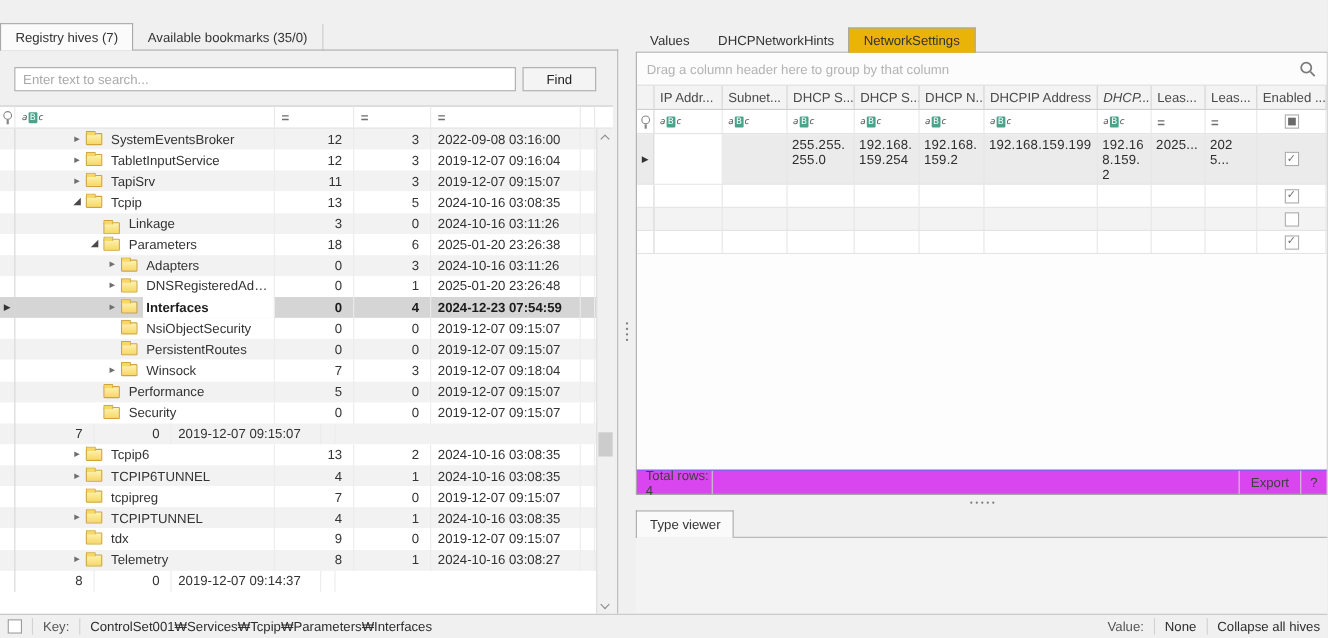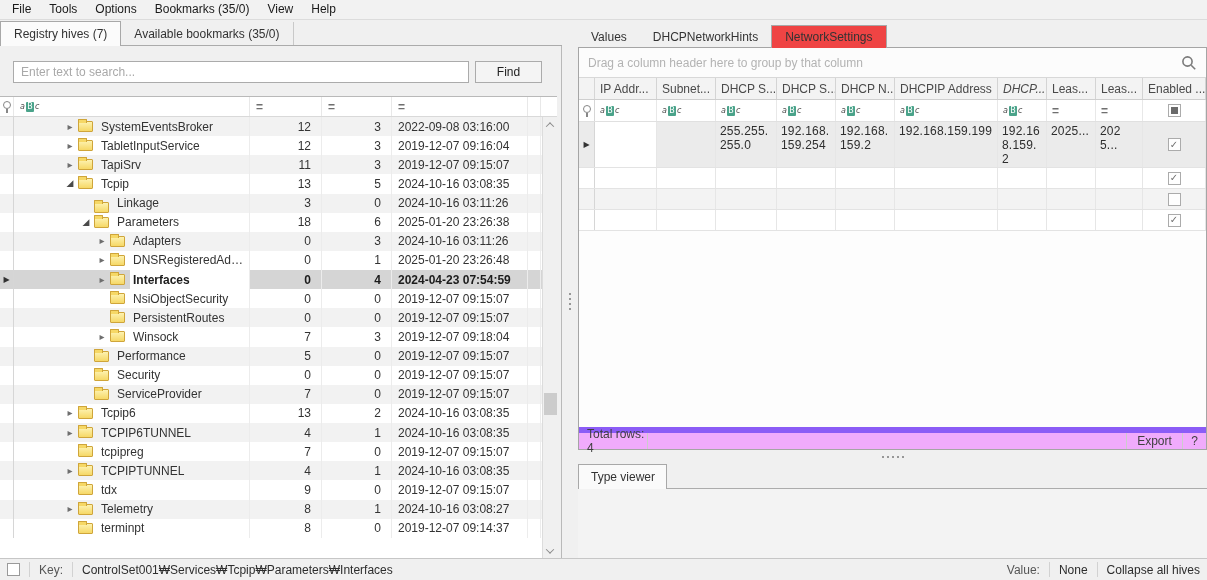--- a/index.html
+++ b/index.html
@@ -12,21 +12,21 @@
 
 
 .tabstrip{position:absolute;display:flex;align-items:flex-end}
 .tabs-left{top:21px;left:0;width:562px;height:25px}
 .tabs-right{top:25px;left:578px;height:23px}
 .tab{position:relative;padding:0 13px;display:flex;align-items:center;color:#333;white-space:nowrap}
 .tabs-left .tab{height:24px}
 .tabs-left .tab.active{height:25px;background:#fbfbfb;border:1px solid #a8a8a8;border-bottom:none;z-index:3}
 .tabs-left .tab.inactive{border-right:1px solid #c9c9c9}
 .tabs-right .tab{height:22px}
-.tabs-right .tab.active{height:23px;background:#ef4444;border:1px solid #a8a8a8;border-bottom:none;z-index:3}
+.tabs-right .tab.active{height:23px;background:#eab308;border:1px solid #a8a8a8;border-bottom:none;z-index:3}
 .tabline-left{position:absolute;top:45px;left:0;width:562px;height:1px;background:#ababab;z-index:1}
 .left-edge{position:absolute;left:561px;top:45px;width:1px;height:513px;background:#b9b9b9}
 
 
 .search-input{position:absolute;left:13px;top:61px;width:456px;height:22px;border:1px solid #ababab;background:#fff;padding:0 7px;font-family:"Liberation Sans",sans-serif;font-size:12px;color:#333}
 .search-input::placeholder{color:#a9a9a9}
 .find-btn{position:absolute;left:475px;top:61px;width:67px;height:22px;border:1px solid #ababab;background:#f4f4f4;font-family:"Liberation Sans",sans-serif;font-size:12px;color:#222}
 
 
 .tree-grid{position:absolute;left:0;top:96px;width:557px;height:462px;border-top:1px solid #b9b9b9;background:#fff}
@@ -86,21 +86,21 @@
 .g-row.short{height:21px}
 .g-row.alt{background:#f3f3f3}
 .g-row.sel{background:#ebebeb}
 .g-cell{border-right:1px solid #e6e6e6;padding:2px 4px;line-height:14px;letter-spacing:0.2px;word-break:break-all;overflow:hidden;color:#2e2e2e;height:100%}
 .g-cell.focused{background:#fff}
 .g-cell.cbcell{display:flex;align-items:center;justify-content:center;padding:0}
 .g-ind{width:16px;flex:none;border-right:1px solid #d6d6d6;display:flex;align-items:center;justify-content:center;height:100%}
 .cb{width:13px;height:13px;border:1px solid #ababab;background:#fefefe;display:flex;align-items:center;justify-content:center;font-family:"DejaVu Sans",sans-serif;font-size:10px;line-height:1;color:#6f6f6f;flex:none}
 .cb.ind-state::after{content:"";width:7px;height:7px;background:#6a6a6a}
 .grid-empty{flex:1;background:#fdfdfd}
-.grid-status{height:22px;flex:none;background:#f0abfc;border-top:6px solid #8b5cf6;display:flex;align-items:center;color:#3f3f3f}
+.grid-status{height:22px;flex:none;background:#d946ef;border-top:1px solid #8b5cf6;display:flex;align-items:center;color:#3f3f3f}
 .gs-total{width:69px;padding-left:8px;border-right:1px solid #cccccc;height:100%;display:flex;align-items:center}
 .gs-spacer{flex:1}
 .gs-export{width:56px;border-left:1px solid #cccccc;height:100%;display:flex;align-items:center;justify-content:center}
 .gs-help{width:24px;border-left:1px solid #cccccc;height:100%;display:flex;align-items:center;justify-content:center}
 
 
 .h-splitter{position:absolute;left:578px;top:450px;width:629px;height:14px;display:flex;align-items:center;justify-content:center;gap:3px}
 .type-tab{position:absolute;left:578px;top:464px;width:89px;height:25px;background:#fafafa;border:1px solid #a8a8a8;border-bottom:none;z-index:3;display:flex;align-items:center;padding-left:12px;color:#333}
 .type-line{position:absolute;left:578px;top:488px;width:629px;height:1px;background:#acacac}
 .type-body{position:absolute;left:578px;top:489px;width:629px;height:69px;background:#f3f3f3}
@@ -111,28 +111,20 @@
 .sb-cb{width:13px;height:13px;border:1px solid #9a9a9a;background:#fff;flex:none}
 .sb-label{color:#555}
 .sb-value{color:#2d2d2d}
 .sb-right{margin-left:auto;display:flex;align-items:center;gap:9px}
 </style>
 </head>
 <body>
 
 <div class="app">
 
-  <div class="menubar" id="menubar">
-      <div class="menu-item">File</div>
-      <div class="menu-item">Tools</div>
-      <div class="menu-item">Options</div>
-      <div class="menu-item">Bookmarks (35/0)</div>
-      <div class="menu-item">View</div>
-      <div class="menu-item">Help</div>
-    </div>
 
   <div class="tabstrip tabs-left" id="left-tabs">
       <div class="tab active">Registry hives (7)</div>
       <div class="tab inactive">Available bookmarks (35/0)</div>
     </div>
   <div class="tabline-left"></div>
   <div class="left-edge"></div>
 
   <input class="search-input" placeholder="Enter text to search..." style="">
   <button class="find-btn">Find</button>
@@ -279,21 +271,21 @@
           </div>
           <div class="tg-cell" style="width: 236px; padding-left: 82px;">
             <span class="exp collapsed">▸</span>
             <span class="folder"></span>
             <span class="name-fill">
               <span class="name-text">Interfaces</span>
             </span>
           </div>
           <div class="tg-cell num" style="width: 72px;">0</div>
           <div class="tg-cell num" style="width: 70px;">4</div>
-          <div class="tg-cell ts" style="width: 136px;">2024-04-23 07:54:59</div>
+          <div class="tg-cell ts" style="width: 136px;">2024-12-23 07:54:59</div>
           <div class="tg-cell" style="width: 13px;"></div>
         </div>
         <div class="tg-row" style="height: calc(19.1364px);">
           <div class="tg-cell ind" style="width: 14px;"></div>
           <div class="tg-cell" style="width: 236px; padding-left: 82px;">
             <span class="exp none"></span>
             <span class="folder"></span>
             <span class="name-fill">
               <span class="name-text">NsiObjectSecurity</span>
             </span>
@@ -354,27 +346,20 @@
               <span class="name-text">Security</span>
             </span>
           </div>
           <div class="tg-cell num" style="width: 72px;">0</div>
           <div class="tg-cell num" style="width: 70px;">0</div>
           <div class="tg-cell ts" style="width: 136px;">2019-12-07 09:15:07</div>
           <div class="tg-cell" style="width: 13px;"></div>
         </div>
         <div class="tg-row alt" style="height: calc(19.1364px);">
           <div class="tg-cell ind" style="width: 14px;"></div>
-          <div class="tg-cell" style="width: 236px; padding-left: 66px;">
-            <span class="exp none"></span>
-            <span class="folder"></span>
-            <span class="name-fill">
-              <span class="name-text">ServiceProvider</span>
-            </span>
-          </div>
           <div class="tg-cell num" style="width: 72px;">7</div>
           <div class="tg-cell num" style="width: 70px;">0</div>
           <div class="tg-cell ts" style="width: 136px;">2019-12-07 09:15:07</div>
           <div class="tg-cell" style="width: 13px;"></div>
         </div>
         <div class="tg-row" style="height: calc(19.1364px);">
           <div class="tg-cell ind" style="width: 14px;"></div>
           <div class="tg-cell" style="width: 236px; padding-left: 50px;">
             <span class="exp collapsed">▸</span>
             <span class="folder"></span>
@@ -452,27 +437,20 @@
               <span class="name-text">Telemetry</span>
             </span>
           </div>
           <div class="tg-cell num" style="width: 72px;">8</div>
           <div class="tg-cell num" style="width: 70px;">1</div>
           <div class="tg-cell ts" style="width: 136px;">2024-10-16 03:08:27</div>
           <div class="tg-cell" style="width: 13px;"></div>
         </div>
         <div class="tg-row" style="height: calc(19.1364px);">
           <div class="tg-cell ind" style="width: 14px;"></div>
-          <div class="tg-cell" style="width: 236px; padding-left: 50px;">
-            <span class="exp none"></span>
-            <span class="folder"></span>
-            <span class="name-fill">
-              <span class="name-text">terminpt</span>
-            </span>
-          </div>
           <div class="tg-cell num" style="width: 72px;">8</div>
           <div class="tg-cell num" style="width: 70px;">0</div>
           <div class="tg-cell ts" style="width: 136px;">2019-12-07 09:14:37</div>
           <div class="tg-cell" style="width: 13px;"></div>
         </div>
       </div>
     <div class="tg-scroll">
       <div class="sb-btn sb-up">
           <span class="chev up"></span>
         </div>

